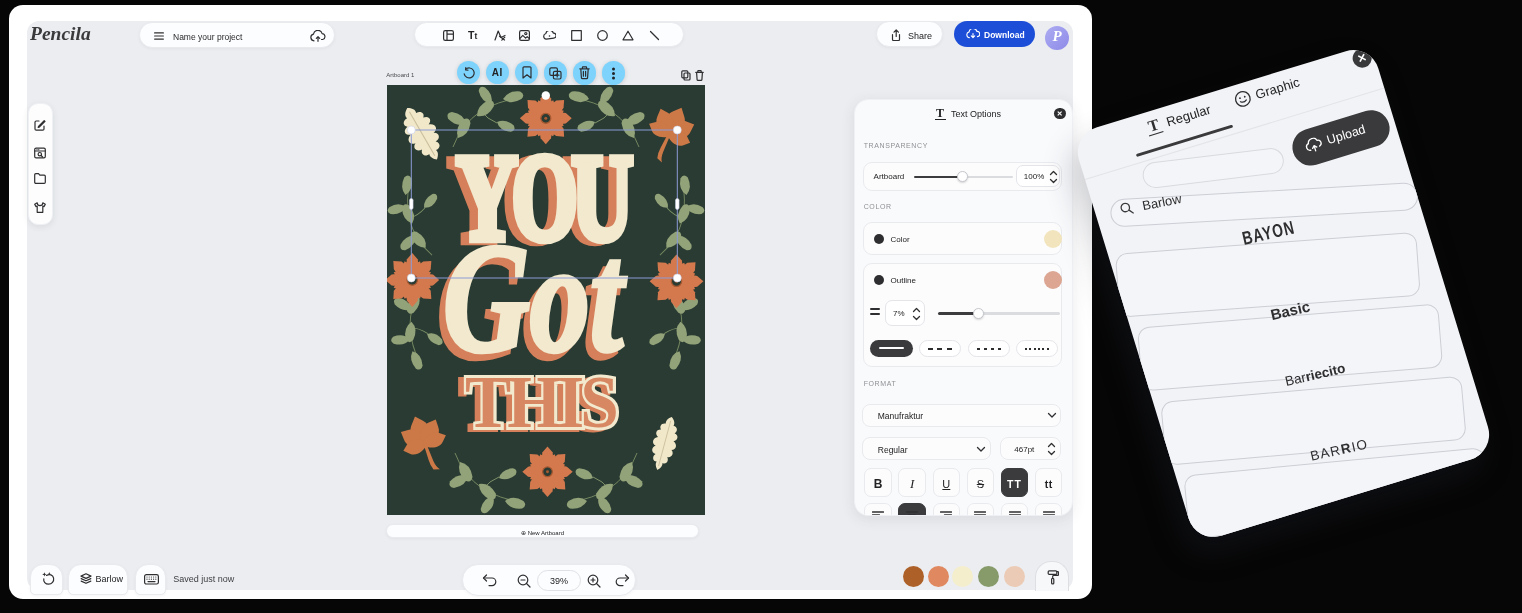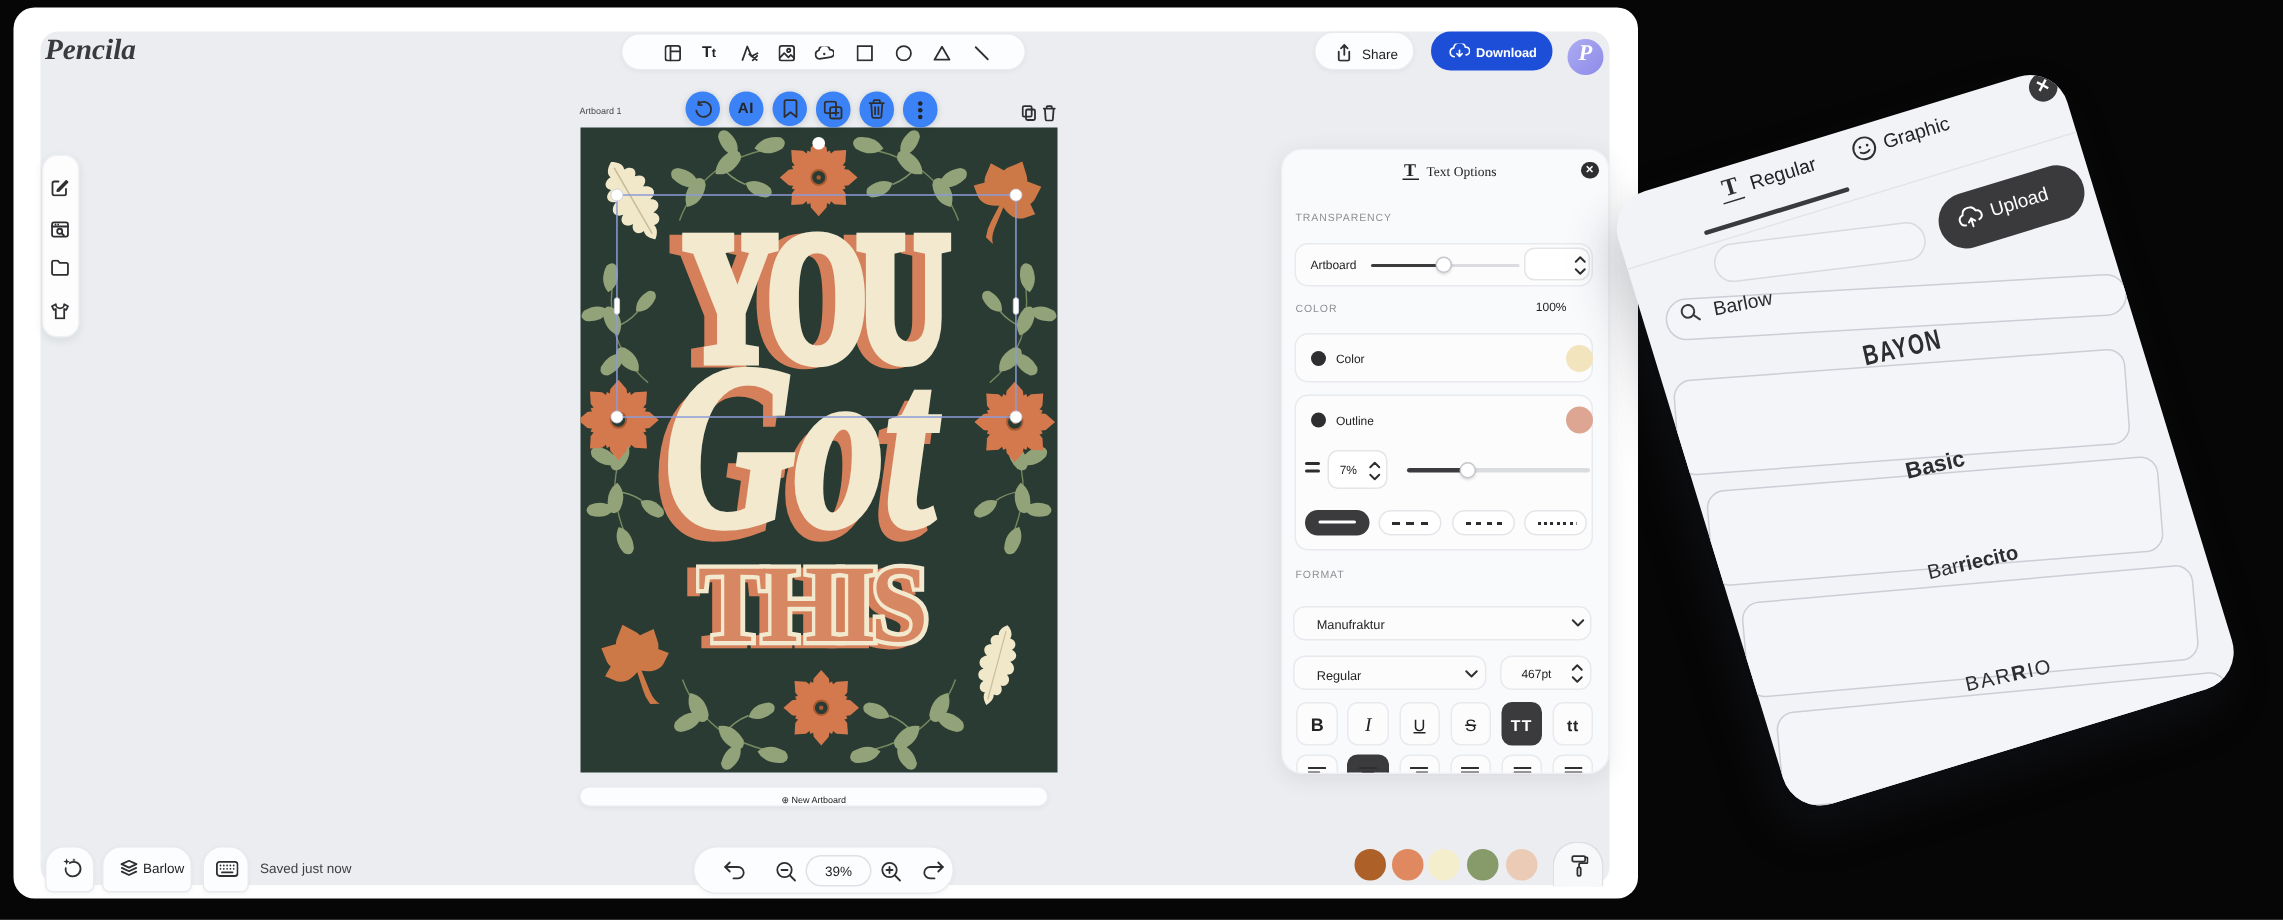--- a/index.html
+++ b/index.html
@@ -4,21 +4,21 @@
 <style>
   html,body{margin:0;padding:0;background:#060606;width:1522px;height:613px;overflow:hidden;}
   *{box-sizing:border-box;} body,div,span,b{font-family:"Liberation Sans",sans-serif;}
   .abs{position:absolute;}
   #stage{position:relative;width:1522px;height:613px;background:#060606;}
   
   #win{position:absolute;left:9px;top:5px;width:1083px;height:594px;background:#fff;border-radius:14px;z-index:2;}
   #canvas{position:absolute;left:18px;top:16px;width:1046px;height:569px;background:#EBEDF0;border-radius:12px;overflow:hidden;}
   .pill{position:absolute;background:#FCFDFE;border:1px solid #E8EAEE;box-shadow:0 1px 3px rgba(60,65,80,.06);}
   .ic{stroke:#2F2F31;stroke-width:1.2;fill:none;stroke-linecap:round;stroke-linejoin:round;}
-  .fabtn{position:absolute;width:23.5px;height:23.5px;border-radius:50%;background:#3b82f6;box-shadow:0 1px 4px rgba(50,55,70,.18);font-weight:bold;}
+  .fabtn{position:absolute;width:23.5px;height:23.5px;border-radius:50%;background:#7dd3fc;box-shadow:0 1px 4px rgba(50,55,70,.18);font-weight:bold;}
   .lbl{position:absolute;font-size:7px;letter-spacing:0.6px;color:#8F9094;}
   .card{position:absolute;background:#FCFCFD;border:1px solid #E9EAEE;border-radius:9px;}
   .chev{stroke:#2F2F31;stroke-width:1.3;fill:none;stroke-linecap:round;stroke-linejoin:round;}
   .fbtn{position:absolute;width:27.7px;height:29.3px;background:#FCFCFD;border:1px solid #E9EAEE;border-radius:7px;text-align:center;line-height:27px;color:#232325;}
 </style>
 </head>
 <body>
 <div id="stage">
 
   <div id="fontpanel" style="position:absolute;left:1127px;top:80px;width:313px;height:427px;background:#F2F3F6;border-radius:26px;transform:rotate(-17deg);z-index:3;overflow:hidden;box-shadow:-10px 14px 30px rgba(40,45,60,.25);">
@@ -62,20 +62,30 @@
     <div class="abs" style="left:58px;top:223px;width:200px;text-align:center;transform:rotate(4deg);font-size:15px;font-weight:bold;color:#2E2E30;">Basic</div>
     <div class="abs" style="left:63px;top:293px;width:200px;text-align:center;transform:rotate(4deg);font-size:13.5px;color:#2E2E30;">Bar<b>riecito</b></div>
     <div class="abs" style="left:64px;top:372px;width:200px;text-align:center;transform:rotate(4.5deg);font-size:13.5px;letter-spacing:1.2px;color:#2E2E30;">BAR<b>R</b>IO</div>
   </div>
 
   <div id="win">
     <div id="canvas"></div>
 
     <div class="abs" style="left:21px;top:18px;width:80px;height:26px;font-family:'Liberation Serif',serif;font-style:italic;font-weight:bold;font-size:19.5px;color:#3A3A3C;letter-spacing:0px;">Pencila</div>
 
+    <div class="pill" style="left:130px;top:17px;width:196px;height:26px;border-radius:13px;">
+      <svg class="abs" style="left:14px;top:8.5px;" width="10" height="8" viewBox="0 0 11 9">
+          <path class="ic" d="M0.5 1 H10.5 M0.5 4.5 H10.5 M0.5 8 H10.5" stroke-width="1.4"></path>
+        </svg>
+      <div class="abs" style="left:33px;top:8.5px;font-size:8.5px;color:#2A2A2C;">Name your project</div>
+      <svg class="abs" style="left:170px;top:7px;" width="16" height="12" viewBox="0 0 16 12">
+          <path class="ic" d="M4 10.8 a3.4 3.4 0 0 1 -.5 -6.7 a4.4 4.4 0 0 1 8.6 -.5 a3 3 0 0 1 .6 5.9 h-1.2" stroke-width="1.1"></path>
+          <path class="ic" d="M8 11.3 v-4.6 M6.3 8.4 L8 6.7 l1.7 1.7" stroke-width="1.1"></path>
+        </svg>
+    </div>
 
     <div class="pill" style="left:405px;top:17px;width:270px;height:25px;border-radius:13px;">
       <svg class="abs" style="left:28px;top:7px;" width="11" height="11" viewBox="0 0 11 11">
           <rect class="ic" x="0.6" y="0.6" width="9.8" height="9.8" rx="1.6"></rect>
           <path class="ic" d="M4 0.6 V10.4 M4 4.2 H10.4"></path>
         </svg>
       <div class="abs" style="left:53px;top:6px;width:16px;font-size:10.5px;color:#232325;font-weight:bold;">T<span style="font-size:8.5px;">t</span></div>
       <svg class="abs" style="left:79px;top:7px;" width="12" height="11" viewBox="0 0 12 11">
           <path class="ic" d="M1 10 L4.2 1 L7 7.5 L11 5.5"></path>
           <path class="ic" d="M5.5 6.2 L10.5 10 M7.8 10.2 L10.8 7.2"></path>
@@ -285,31 +295,31 @@
         <path class="ic" stroke-width="1" d="M0.8 2.4 H8.2 M2.8 2.2 V1.2 a0.5 0.5 0 0 1 .5 -.5 h2.4 a0.5 0.5 0 0 1 .5 .5 v1 M1.6 2.6 l0.5 7 a0.9 0.9 0 0 0 .9 .8 h3 a0.9 0.9 0 0 0 .9 -.8 l0.5 -7"></path>
       </svg>
 
     <div class="pill" style="left:377px;top:519px;width:313px;height:14px;border-radius:7px;">
       <div class="abs" style="left:0;top:3.5px;width:100%;text-align:center;font-size:6px;color:#232325;">⊕&nbsp;New Artboard</div>
     </div>
 
     <div class="abs" style="left:845px;top:94px;width:219px;height:417px;background:#F9FAFC;border-radius:14px;overflow:hidden;box-shadow:0 3px 14px rgba(55,60,75,.10);border:1px solid #EFF0F3;">
 
       <div class="abs" style="left:79.5px;top:7px;width:11px;height:13px;font-family:'Liberation Serif',serif;font-size:12px;font-weight:bold;color:#232325;text-align:center;line-height:12px;border-bottom:1.2px solid #232325;">T</div>
-      <div class="abs" style="left:96px;top:8.5px;font-size:9px;color:#232325;font-family:Liberation Serif, serif;">Text Options</div>
+      <div class="abs" style="left:96px;top:8.5px;font-size:9px;color:#232325;">Text Options</div>
       <div class="abs" style="left:199px;top:7.5px;width:11.5px;height:11.5px;border-radius:50%;background:#2E2E30;color:#fff;font-size:7px;text-align:center;line-height:11.5px;font-weight:bold;">✕</div>
 
       <div class="lbl" style="left:8.7px;top:42px;">TRANSPARENCY</div>
       <div class="card" style="left:7.6px;top:61.9px;width:199.9px;height:28.8px;border-radius:9px;">
         <div class="abs" style="left:10px;top:9px;font-size:8px;color:#232325;">Artboard</div>
         <div class="abs" style="left:50px;top:13.2px;width:49px;height:2.4px;background:#3C3C3E;border-radius:2px;"></div>
         <div class="abs" style="left:99px;top:13.2px;width:50px;height:2.4px;background:#DBDCE0;border-radius:2px;"></div>
         <div class="abs" style="left:93.5px;top:8.5px;width:11px;height:11px;border-radius:50%;background:#fff;border:1px solid #C5C7CC;box-shadow:0 1px 2px rgba(0,0,0,.15);"></div>
         <div class="abs" style="left:152.5px;top:2.5px;width:44px;height:22px;border:1px solid #E4E5E9;border-radius:7px;background:#fff;">
-          <div class="abs" style="left:4px;top:6px;width:26px;text-align:center;font-size:8px;color:#232325;margin-top:28px;">100%</div>
+          <div class="abs" style="left:4px;top:6px;width:26px;text-align:center;font-size:8px;color:#232325;">100%</div>
           <svg class="abs" style="left:32px;top:3px;" width="9" height="16" viewBox="0 0 9 16">
               <path class="chev" d="M1.5 5.5 L4.5 2.5 L7.5 5.5" stroke-width="1"></path>
               <path class="chev" d="M1.5 10.5 L4.5 13.5 L7.5 10.5" stroke-width="1"></path>
             </svg>
         </div>
       </div>
 
       <div class="lbl" style="left:8.7px;top:103.4px;">COLOR</div>
       <div class="card" style="left:7.6px;top:121.6px;width:199.9px;height:33.9px;">
         <div class="abs" style="left:10.2px;top:11.2px;width:10px;height:10px;border-radius:50%;background:#2E2E30;"></div>

